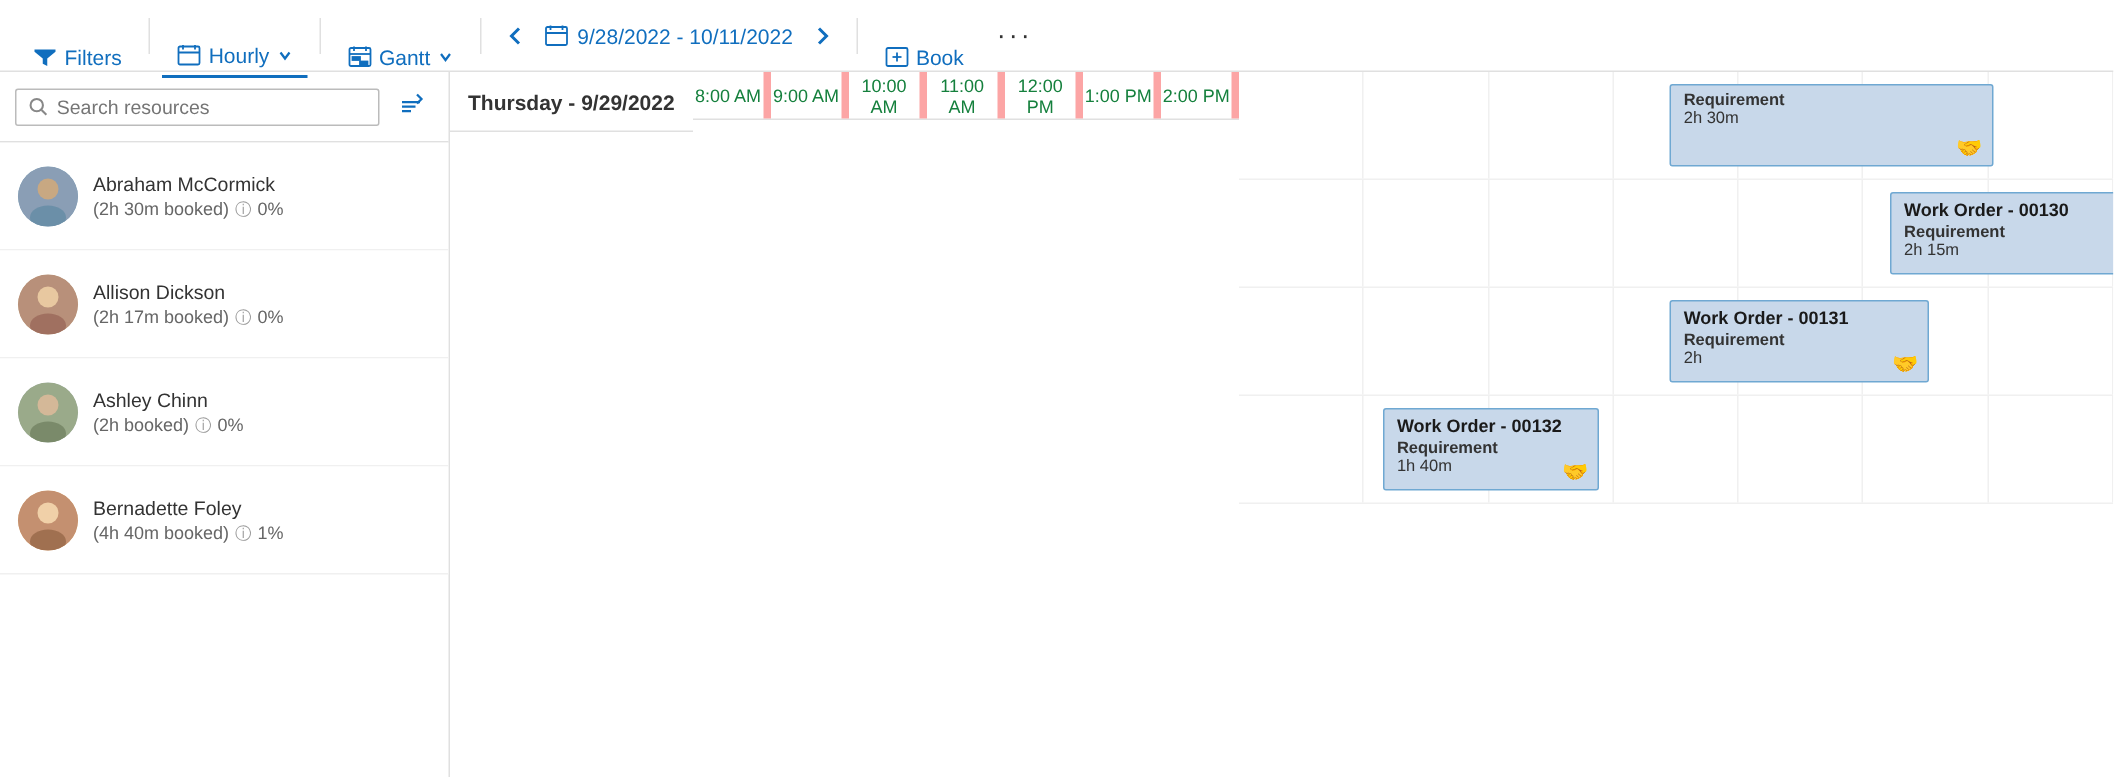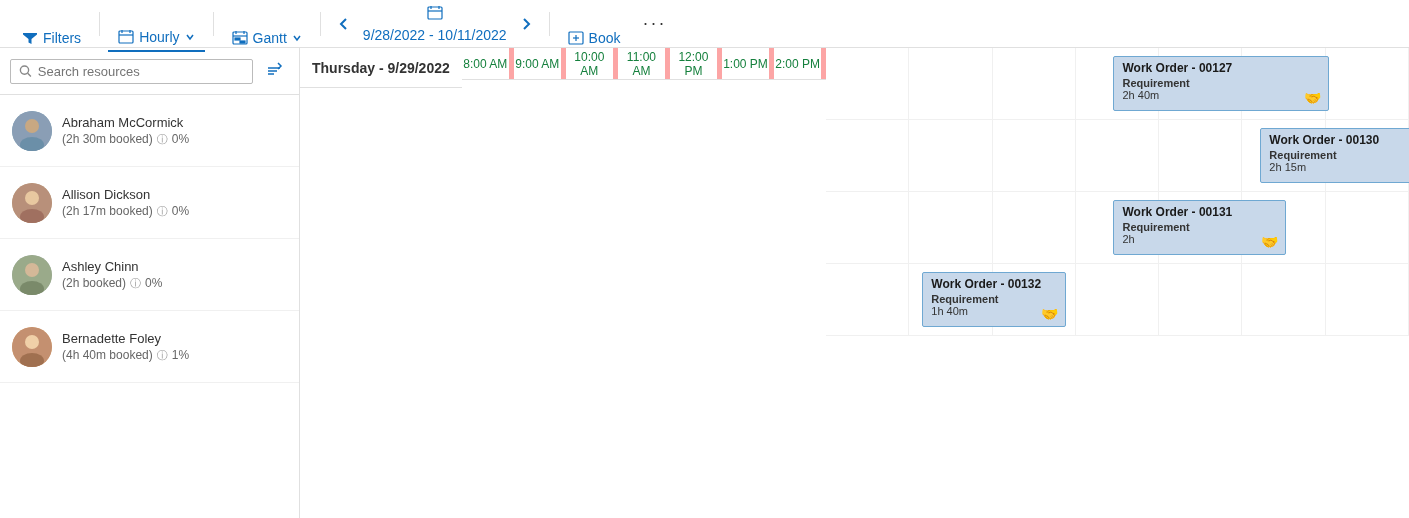--- a/index.html
+++ b/index.html
@@ -30,21 +30,21 @@
     }
     .toolbar-divider { width: 1px; height: 24px; background: #e0e0e0; margin: 0 4px; }
     .toolbar-nav-btn {
       display: flex; align-items: center; justify-content: center;
       width: 30px; height: 30px;
       border: none; background: transparent; cursor: pointer;
       color: #106ebe; font-size: 16px; border-radius: 2px;
     }
     .date-range {
       display: flex; align-items: center; gap: 6px;
-      color: #106ebe; font-size: 14px; flex-direction: column;
+      color: #106ebe; font-size: 14px;
     }
     .more-btn {
       display: flex; align-items: center;
       padding: 5px 8px;
       border: none; background: transparent; cursor: pointer;
       color: #333; font-size: 18px; letter-spacing: 2px;
       border-radius: 2px;
     }
     .underline-indicator {
       height: 2px; background: #106ebe; position: absolute; bottom: 0; left: 0; right: 0;
@@ -394,23 +394,22 @@
     <div class="gantt-body" id="gantt-body">
     <div class="gantt-row" style="position: relative; height: 72px; border-bottom: 1px solid rgb(240, 240, 240);">
           <div style="position: absolute; top: 0px; bottom: 0px; left: 0%; width: 14.2857%; border-right: 1px solid rgb(240, 240, 240);"></div>
           <div style="position: absolute; top: 0px; bottom: 0px; left: 14.2857%; width: 14.2857%; border-right: 1px solid rgb(240, 240, 240);"></div>
           <div style="position: absolute; top: 0px; bottom: 0px; left: 28.5714%; width: 14.2857%; border-right: 1px solid rgb(240, 240, 240);"></div>
           <div style="position: absolute; top: 0px; bottom: 0px; left: 42.8571%; width: 14.2857%; border-right: 1px solid rgb(240, 240, 240);"></div>
           <div style="position: absolute; top: 0px; bottom: 0px; left: 57.1429%; width: 14.2857%; border-right: 1px solid rgb(240, 240, 240);"></div>
           <div style="position: absolute; top: 0px; bottom: 0px; left: 71.4286%; width: 14.2857%; border-right: 1px solid rgb(240, 240, 240);"></div>
           <div style="position: absolute; top: 0px; bottom: 0px; left: 85.7143%; width: 14.2857%; border-right: 1px solid rgb(240, 240, 240);"></div>
           <div class="work-order-block" style="left: 49.3%; width: 36.9%; top: 8px; bottom: 8px; position: absolute;">
-      <div class="work-order-title">Work Order - 00127</div>
       <div class="work-order-sub">Requirement</div>
-      <div class="work-order-duration">2h 40m</div>
+      <div class="work-order-duration">2h 30m</div>
       <span class="work-order-icon">🤝</span>
     </div>
         </div>
         <div class="gantt-row" style="position: relative; height: 72px; border-bottom: 1px solid rgb(240, 240, 240);">
           <div style="position: absolute; top: 0px; bottom: 0px; left: 0%; width: 14.2857%; border-right: 1px solid rgb(240, 240, 240);"></div>
           <div style="position: absolute; top: 0px; bottom: 0px; left: 14.2857%; width: 14.2857%; border-right: 1px solid rgb(240, 240, 240);"></div>
           <div style="position: absolute; top: 0px; bottom: 0px; left: 28.5714%; width: 14.2857%; border-right: 1px solid rgb(240, 240, 240);"></div>
           <div style="position: absolute; top: 0px; bottom: 0px; left: 42.8571%; width: 14.2857%; border-right: 1px solid rgb(240, 240, 240);"></div>
           <div style="position: absolute; top: 0px; bottom: 0px; left: 57.1429%; width: 14.2857%; border-right: 1px solid rgb(240, 240, 240);"></div>
           <div style="position: absolute; top: 0px; bottom: 0px; left: 71.4286%; width: 14.2857%; border-right: 1px solid rgb(240, 240, 240);"></div>

